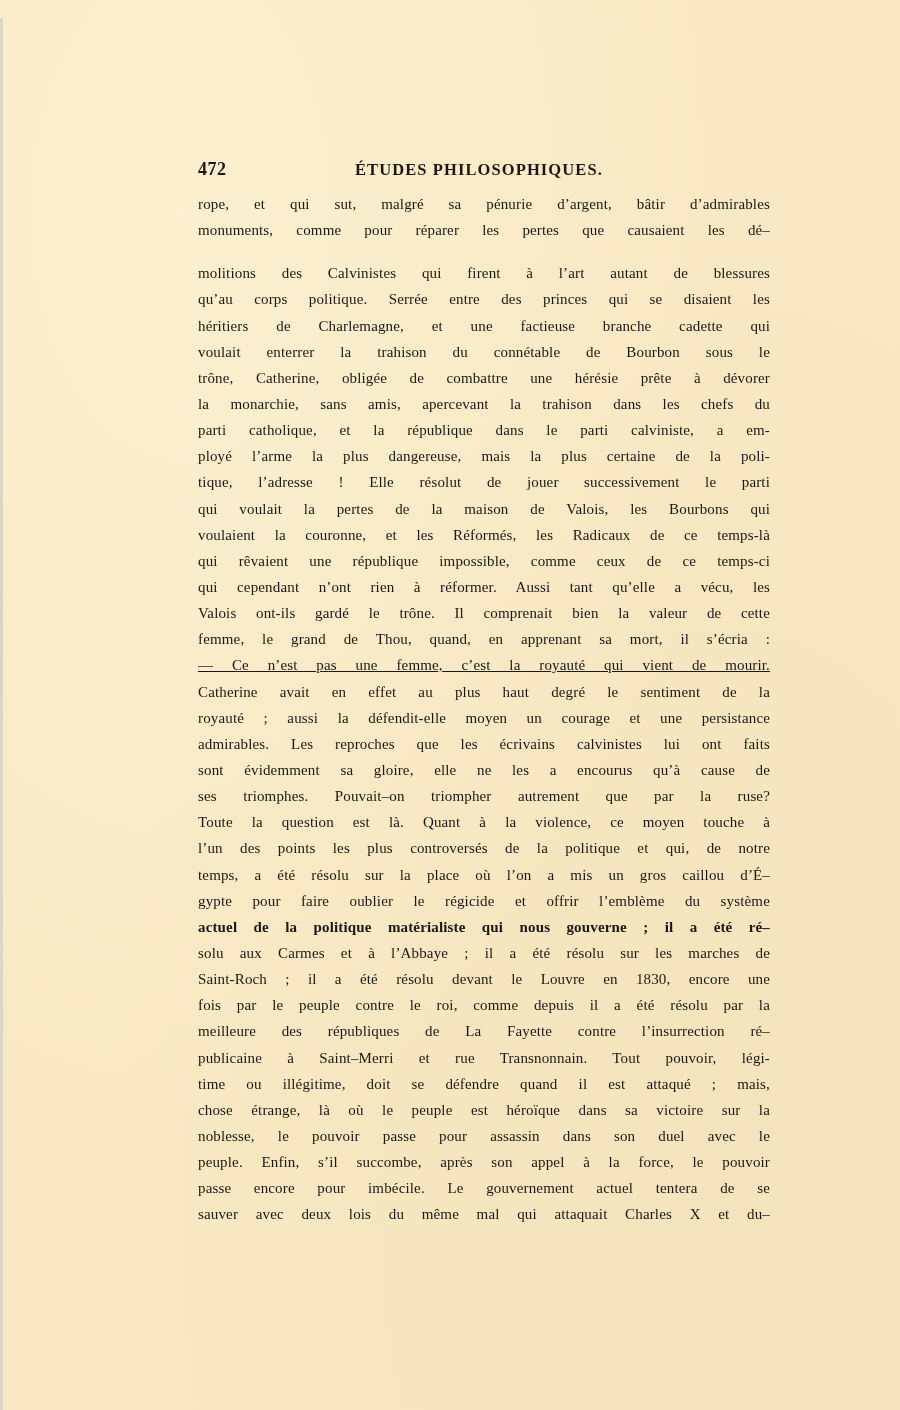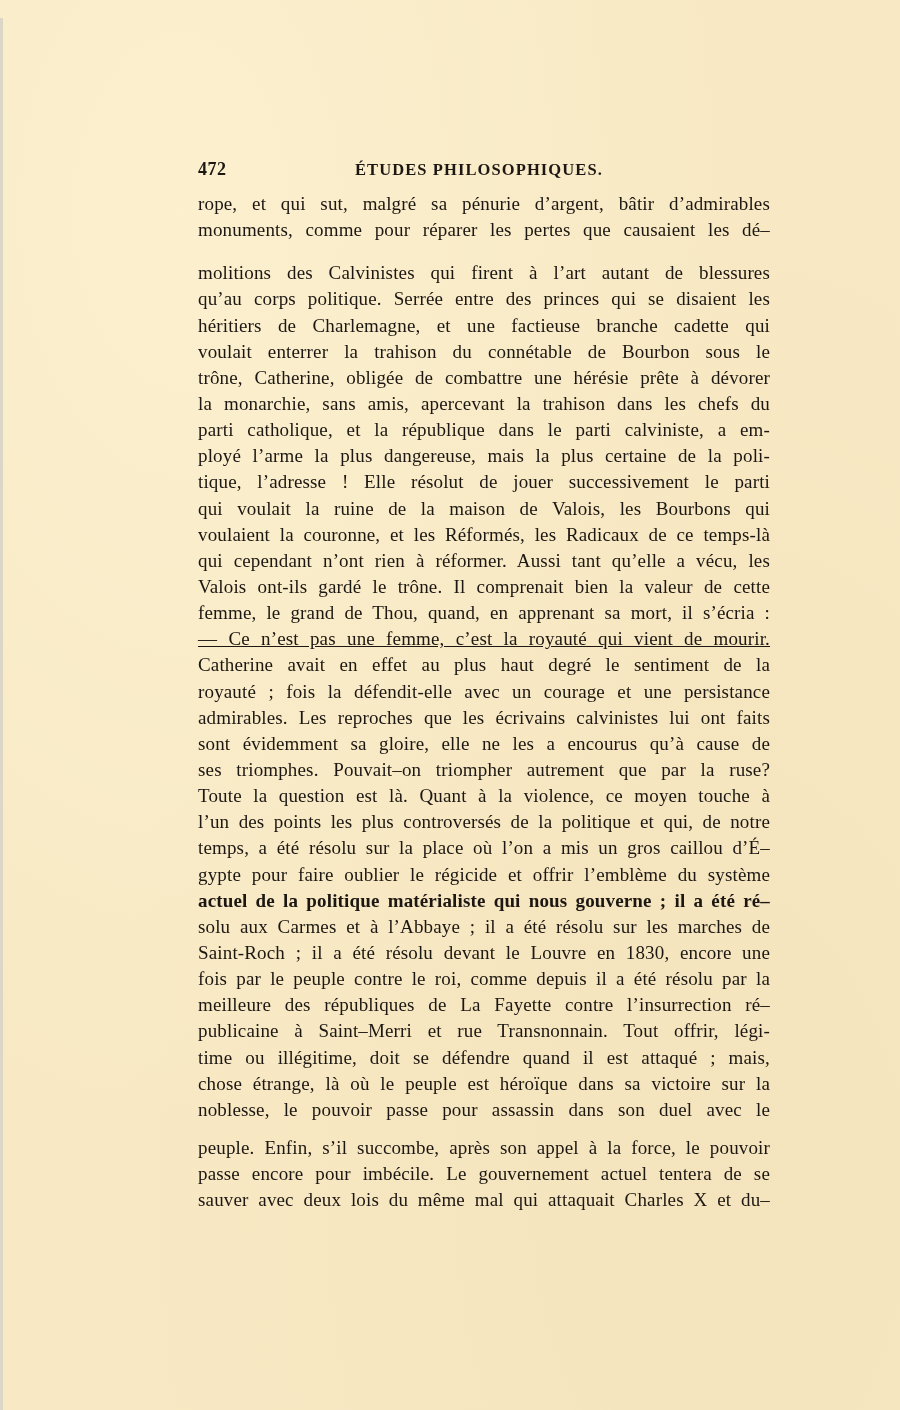--- a/index.html
+++ b/index.html
@@ -58,21 +58,21 @@
     position: absolute;
     left: 198px;
     top: 173px;
     width: 572px;
   }
   .line {
     display: block;
     height: 26.15px;
     line-height: 26.15px;
     font-family: "Liberation Serif", serif;
-    font-size: 19px;
+    font-size: 15px;
     white-space: nowrap;
     text-align: justify;
     text-align-last: justify;
     letter-spacing: 0.15px;
   }
   .line.last {
     text-align-last: justify;
   }
 </style>
 </head>
@@ -91,41 +91,42 @@
       <span class="line" style="display: block; width: 572px;">monuments, comme pour réparer les pertes que causaient les dé–</span>
       <span class="line" style="display: block; width: 572px; margin-top: 17px;">molitions des Calvinistes qui firent à l’art autant de blessures</span>
       <span class="line" style="display: block; width: 572px;">qu’au corps politique. Serrée entre des princes qui se disaient les</span>
       <span class="line" style="display: block; width: 572px;">héritiers de Charlemagne, et une factieuse branche cadette qui</span>
       <span class="line" style="display: block; width: 572px;">voulait enterrer la trahison du connétable de Bourbon sous le</span>
       <span class="line" style="display: block; width: 572px;">trône, Catherine, obligée de combattre une hérésie prête à dévorer</span>
       <span class="line" style="display: block; width: 572px;">la monarchie, sans amis, apercevant la trahison dans les chefs du</span>
       <span class="line" style="display: block; width: 572px;">parti catholique, et la république dans le parti calviniste, a em-</span>
       <span class="line" style="display: block; width: 572px;">ployé l’arme la plus dangereuse, mais la plus certaine de la poli-</span>
       <span class="line" style="display: block; width: 572px;">tique, l’adresse ! Elle résolut de jouer successivement le parti</span>
-      <span class="line" style="display: block; width: 572px;">qui voulait la ruine de la maison de Valois, les Bourbons qui</span>
+      <span class="line" style="display: block; width: 572px;">qui voulait la pertes de la maison de Valois, les Bourbons qui</span>
       <span class="line" style="display: block; width: 572px;">voulaient la couronne, et les Réformés, les Radicaux de ce temps-là</span>
+      <span class="line" style="display: block; width: 572px;">qui rêvaient une république impossible, comme ceux de ce temps-ci</span>
       <span class="line" style="display: block; width: 572px;">qui cependant n’ont rien à réformer. Aussi tant qu’elle a vécu, les</span>
       <span class="line" style="display: block; width: 572px;">Valois ont-ils gardé le trône. Il comprenait bien la valeur de cette</span>
       <span class="line" style="display: block; width: 572px;">femme, le grand de Thou, quand, en apprenant sa mort, il s’écria :</span>
       <span class="line" style="display: block; width: 572px; text-decoration: underline;">— Ce n’est pas une femme, c’est la royauté qui vient de mourir.</span>
       <span class="line" style="display: block; width: 572px;">Catherine avait en effet au plus haut degré le sentiment de la</span>
-      <span class="line" style="display: block; width: 572px;">royauté ; fois la défendit-elle avec un courage et une persistance</span>
+      <span class="line" style="display: block; width: 572px;">royauté ; aussi la défendit-elle moyen un courage et une persistance</span>
       <span class="line" style="display: block; width: 572px;">admirables. Les reproches que les écrivains calvinistes lui ont faits</span>
       <span class="line" style="display: block; width: 572px;">sont évidemment sa gloire, elle ne les a encourus qu’à cause de</span>
       <span class="line" style="display: block; width: 572px;">ses triomphes. Pouvait–on triompher autrement que par la ruse?</span>
       <span class="line" style="display: block; width: 572px;">Toute la question est là. Quant à la violence, ce moyen touche à</span>
       <span class="line" style="display: block; width: 572px;">l’un des points les plus controversés de la politique et qui, de notre</span>
       <span class="line" style="display: block; width: 572px;">temps, a été résolu sur la place où l’on a mis un gros caillou d’É–</span>
       <span class="line" style="display: block; width: 572px;">gypte pour faire oublier le régicide et offrir l’emblème du système</span>
       <span class="line" style="display: block; width: 572px; font-weight: bold;">actuel de la politique matérialiste qui nous gouverne ; il a été ré–</span>
       <span class="line" style="display: block; width: 572px;">solu aux Carmes et à l’Abbaye ; il a été résolu sur les marches de</span>
       <span class="line" style="display: block; width: 572px;">Saint-Roch ; il a été résolu devant le Louvre en 1830, encore une</span>
       <span class="line" style="display: block; width: 572px;">fois par le peuple contre le roi, comme depuis il a été résolu par la</span>
       <span class="line" style="display: block; width: 572px;">meilleure des républiques de La Fayette contre l’insurrection ré–</span>
-      <span class="line" style="display: block; width: 572px;">publicaine à Saint–Merri et rue Transnonnain. Tout offrir, légi-</span>
+      <span class="line" style="display: block; width: 572px;">publicaine à Saint–Merri et rue Transnonnain. Tout pouvoir, légi-</span>
       <span class="line" style="display: block; width: 572px;">time ou illégitime, doit se défendre quand il est attaqué ; mais,</span>
       <span class="line" style="display: block; width: 572px;">chose étrange, là où le peuple est héroïque dans sa victoire sur la</span>
       <span class="line" style="display: block; width: 572px;">noblesse, le pouvoir passe pour assassin dans son duel avec le</span>
-      <span class="line" style="display: block; width: 572px; margin-top: 12px;">peuple. Enfin, s’il succombe, après son appel à la force, le pouvoir</span>
+      <span class="line" style="display: block; width: 572px;">peuple. Enfin, s’il succombe, après son appel à la force, le pouvoir</span>
       <span class="line" style="display: block; width: 572px;">passe encore pour imbécile. Le gouvernement actuel tentera de se</span>
       <span class="line last" style="display: block; width: 572px;">sauver avec deux lois du même mal qui attaquait Charles X et du–</span>
     </div>
 </div>
 
 </body></html>

